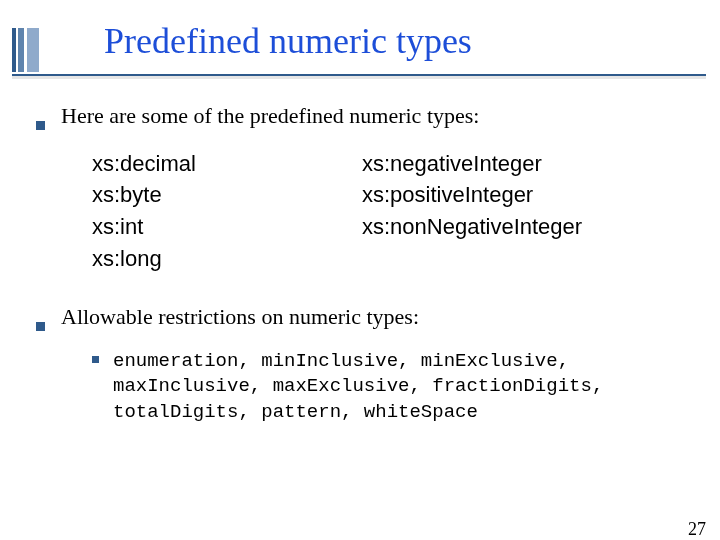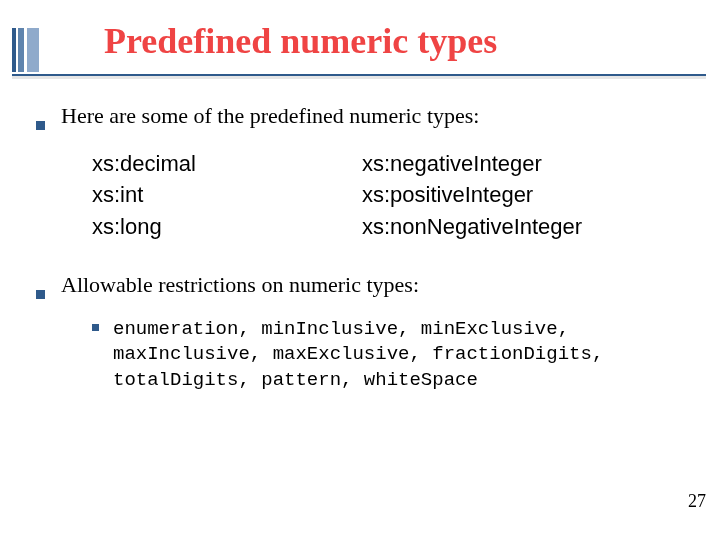--- a/index.html
+++ b/index.html
@@ -34,22 +34,22 @@
   .accent-bar .s1 { width: 4px; background: #2f5a8b; }
   .accent-bar .gap1 { width: 2px; }
   .accent-bar .s2 { width: 6px; background: #5f84ad; }
   .accent-bar .gap2 { width: 3px; }
   .accent-bar .s3 { width: 12px; background: #8faacb; }
   .title {
     position: absolute;
     left: 104px;
     top: 20px;
     font-size: 36px;
-    font-weight: 700;
-    color: #ef4444;
+    font-weight: 400;
+    color: #1d4ed8;
   }
   .title-underline {
     position: absolute;
     left: 12px;
     top: 74px;
     width: 694px;
     height: 2px;
     background: #2f5a8b;
   }
   .title-underline-shadow {
@@ -120,21 +120,21 @@
   .sub-text {
     font-family: Liberation Mono, monospace;
     font-size: 19px;
     line-height: 1.35;
     color: #000000;
     width: 570px;
   }
   .page-num {
     position: absolute;
     right: 14px;
-    bottom: 28px;
+    bottom: 0;
     font-size: 18px;
     color: #000000;
     font-family: "Times New Roman", Times, serif;
   }
 </style>
 </head>
 <body>
 
 <div class="slide">
 
@@ -153,20 +153,21 @@
   <div class="body">
 
     <div class="bullet-row">
       <div class="sq"></div>
       <div class="lvl1-text">Here are some of the predefined numeric types:</div>
     </div>
 
     <div class="types-block">
       <div class="type-col left">
         <div class="type-item">xs:decimal</div>
+        <div class="type-item">xs:byte</div>
         <div class="type-item">xs:int</div>
         <div class="type-item">xs:long</div>
       </div>
       <div class="type-col right">
         <div class="type-item">xs:negativeInteger</div>
         <div class="type-item">xs:positiveInteger</div>
         <div class="type-item">xs:nonNegativeInteger</div>
       </div>
     </div>
 

